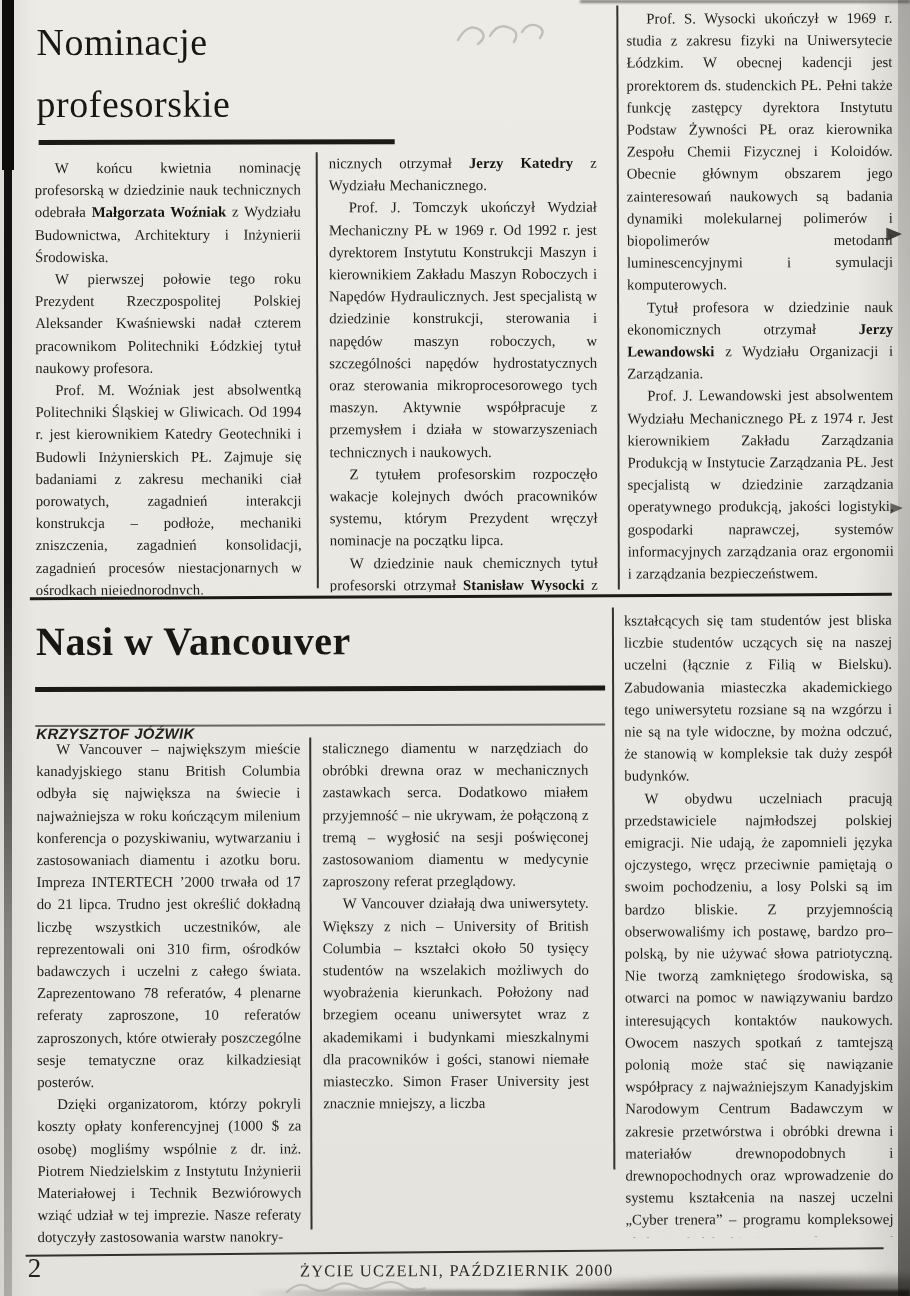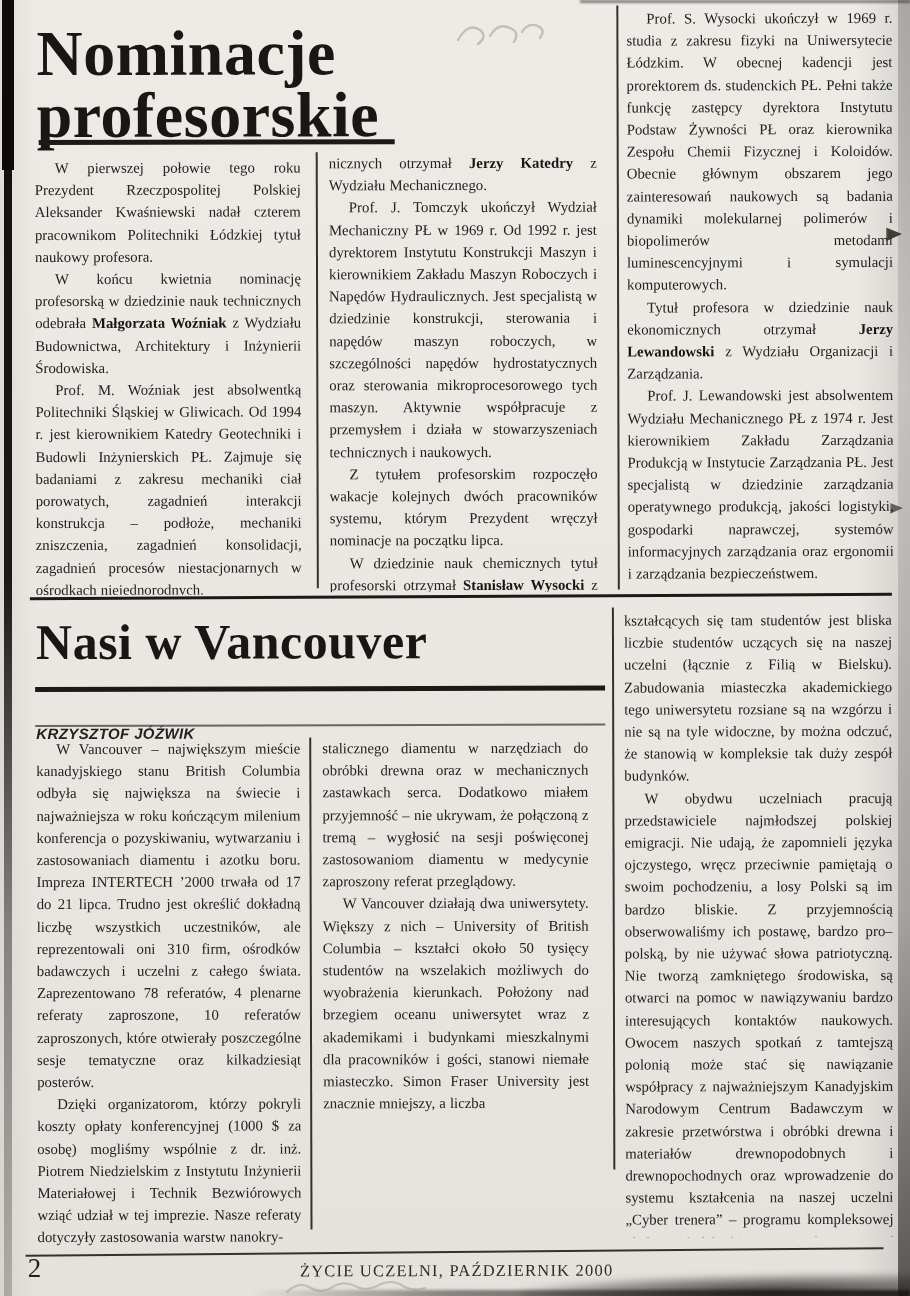--- a/index.html
+++ b/index.html
@@ -7,27 +7,27 @@
     position:relative; width:910px; height:1296px; overflow:hidden;
     background:
       linear-gradient(90deg, rgba(0,0,0,0.06), rgba(0,0,0,0) 4%, rgba(0,0,0,0) 94%, rgba(0,0,0,0.10)),
       linear-gradient(180deg,#ecebe6 0%, #e9e7e2 55%, #e4e2dd 100%);
     font-family:"Liberation Serif","DejaVu Serif",serif;
     color:#201f1c;
   }
   .tilt{position:absolute;inset:0;transform:rotate(-0.15deg);}
 
   
-  .a1-title{position:absolute;left:38px;top:22px;font-size:64px;line-height:62px;
-    font-weight:700;letter-spacing:0.5px;color:#181714;}
+  .a1-title{position:absolute;left:38px;top:10px;font-size:38px;line-height:62px;
+    font-weight:400;letter-spacing:0.5px;color:#181714;}
   .a1-title div{white-space:nowrap;}
   .rule{position:absolute;background:#1b1a17;}
   .rule-a1{left:40px;top:139px;width:356px;height:5px;}
   .rule-mid{left:30px;top:595px;width:862px;height:3px;transform:rotate(-0.15deg);}
-  .a2-title{position:absolute;left:36px;top:612px;font-size:50px;line-height:58px;
+  .a2-title{position:absolute;left:36px;top:612px;font-size:40px;line-height:58px;
     font-weight:700;letter-spacing:0.5px;color:#181714;white-space:nowrap;}
   .rule-a2{left:35px;top:686px;width:570px;height:5px;}
   .byline{position:absolute;left:36px;top:700px;font-family:"Liberation Sans",sans-serif;
     font-style:italic;font-weight:700;font-size:15px;letter-spacing:0.4px;color:#22211e;margin-top:24px;}
   .rule-byline{left:35px;top:724px;width:570px;height:2px;background:#4a4741;opacity:.8;}
 
   
   .col{position:absolute;text-align:justify;font-size:14.8px;line-height:22.2px;
     color:#22211e;overflow:hidden;hyphens:auto;-webkit-hyphens:auto;word-spacing:0.4px;}
   .col p{margin:0;text-indent:20px;}
@@ -78,22 +78,22 @@
 <div class="page">
   <div class="tilt">
 
     <div class="a1-title">
       <div>Nominacje</div>
       <div>profesorskie</div>
     </div>
     <div class="rule rule-a1"></div>
 
     <div class="col a1c1">
+        <p class=""><span>W końcu kwietnia nominację profesorską w dziedzinie nauk technicznych odebrała </span><b>Małgorzata Woźniak</b><span> z Wydziału Budownictwa, Architektury i Inżynierii Środowiska.</span></p>
         <p class=""><span>W pierwszej połowie tego roku Prezydent Rzeczpospolitej Polskiej Aleksander Kwaśniewski nadał czterem pracownikom Politechniki Łódzkiej tytuł naukowy profesora.</span></p>
-        <p class=""><span>W końcu kwietnia nominację profesorską w dziedzinie nauk technicznych odebrała </span><b>Małgorzata Woźniak</b><span> z Wydziału Budownictwa, Architektury i Inżynierii Środowiska.</span></p>
         <p class=""><span>Prof. M. Woźniak jest absolwentką Politechniki Śląskiej w Gliwicach. Od 1994 r. jest kierownikiem Katedry Geotechniki i Budowli Inżynierskich PŁ. Zajmuje się badaniami z zakresu mechaniki ciał porowatych, zagadnień interakcji konstrukcja – podłoże, mechaniki zniszczenia, zagadnień konsolidacji, zagadnień procesów niestacjonarnych w ośrodkach niejednorodnych.</span></p>
       </div>
     <div class="col a1c2">
         <p class="noindent "><span>nicznych otrzymał </span><b>Jerzy Katedry</b><span> z Wydziału Mechanicznego.</span></p>
         <p class=""><span>Prof. J. Tomczyk ukończył Wydział Mechaniczny PŁ w 1969 r. Od 1992 r. jest dyrektorem Instytutu Konstrukcji Maszyn i kierownikiem Zakładu Maszyn Roboczych i Napędów Hydraulicznych. Jest specjalistą w dziedzinie konstrukcji, sterowania i napędów maszyn roboczych, w szczególności napędów hydrostatycznych oraz sterowania mikroprocesorowego tych maszyn. Aktywnie współpracuje z przemysłem i działa w stowarzyszeniach technicznych i naukowych.</span></p>
         <p class=""><span>Z tytułem profesorskim rozpoczęło wakacje kolejnych dwóch pracowników systemu, którym Prezydent wręczył nominacje na początku lipca.</span></p>
         <p class=""><span>W dziedzinie nauk chemicznych tytuł profesorski otrzymał </span><b>Stanisław Wysocki</b><span> z Wydziału Chemii Spożywczej i Biotechnologii.</span></p>
       </div>
     <div class="col a1c3">
         <p class=""><span>Prof. S. Wysocki ukończył w 1969 r. studia z zakresu fizyki na Uniwersytecie Łódzkim. W obecnej kadencji jest prorektorem ds. studenckich PŁ. Pełni także funkcję zastępcy dyrektora Instytutu Podstaw Żywności PŁ oraz kierownika Zespołu Chemii Fizycznej i Koloidów. Obecnie głównym obszarem jego zainteresowań naukowych są badania dynamiki molekularnej polimerów i biopolimerów metodami luminescencyjnymi i symulacji komputerowych.</span></p>

